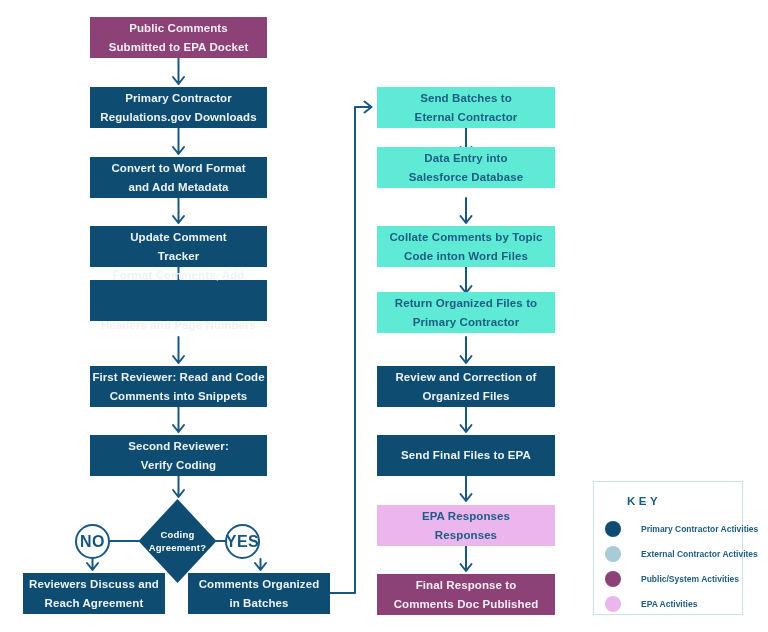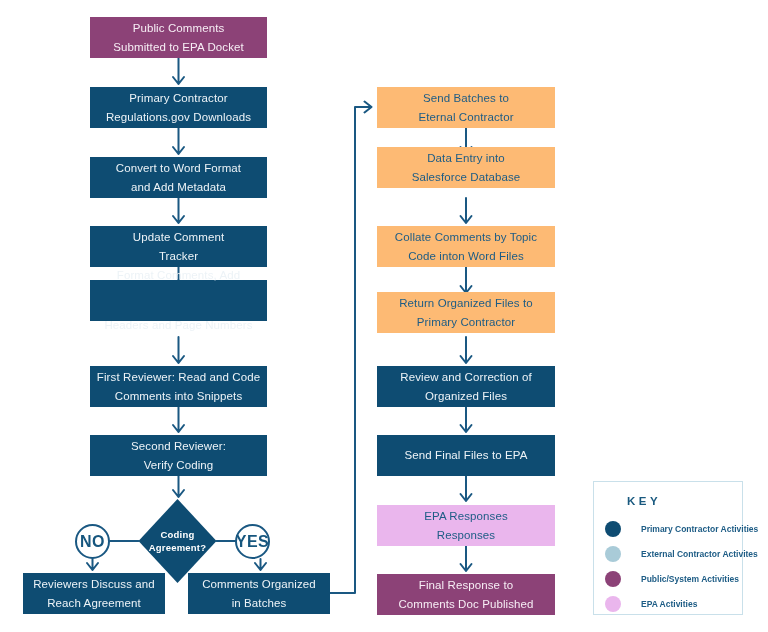--- a/index.html
+++ b/index.html
@@ -4,25 +4,25 @@
 <style>
   html,body{margin:0;padding:0;background:#fff;}
   #canvas{
     position:relative;width:768px;height:632px;background:#ffffff;
     font-family:"Liberation Sans",sans-serif;overflow:hidden;
   }
   svg.connectors{position:absolute;left:0;top:0;pointer-events:none;}
 
   .box{
     position:absolute;display:flex;flex-direction:column;align-items:center;justify-content:center;
-    text-align:center;font-size:11.5px;line-height:19px;font-weight:400;letter-spacing:.1px;
+    text-align:center;font-size:11.5px;line-height:19px;font-weight:700;letter-spacing:.1px;
   }
   .box span{display:block;white-space:nowrap;}
   .primary{background:#0E4C72;color:#EDF3F7;}
-  .external{background:#fdba74;color:#1D5C85;}
+  .external{background:#5eead4;color:#1D5C85;}
   .public{background:#8C4277;color:#F7EEF5;}
   .epa{background:#EAB6ED;color:#1D5C85;}
 
   
   .lcol{left:90px;width:177px;height:41px;}
   #L1{top:17px;} #L2{top:87px;} #L3{top:157px;} #L4{top:226px;}
   #L5{top:280px;gap:31px;} #L6{top:366px;} #L7{top:435px;}
 
   
   #BL{left:23px;top:573px;width:142px;height:41px;}
@@ -42,21 +42,21 @@
   .diamond-label span{display:block;white-space:nowrap;}
 
   
   .dcircle{
     position:absolute;width:35px;height:35px;border-radius:50%;
     border:2.5px solid #1A5882;background:#fff;box-sizing:border-box;
     display:flex;align-items:center;justify-content:center;
     color:#16567E;font-size:16px;font-weight:600;letter-spacing:.5px;
   }
   #noCircle{left:75px;top:524px;}
-  #yesCircle{left:235px;top:524px;text-align:center;}
+  #yesCircle{left:225px;top:524px;text-align:center;}
 
   
   .key-panel{
     position:absolute;left:593px;top:481px;width:150px;height:134px;box-sizing:border-box;
     background:#fff;border:1.5px solid #C9E0EA;
   }
   .key-title{
     margin:13px 0 9px 33px;color:#19597F;font-size:11.5px;font-weight:600;letter-spacing:3.5px;
   }
   .key-item{display:flex;align-items:center;height:25px;padding-left:11px;}

